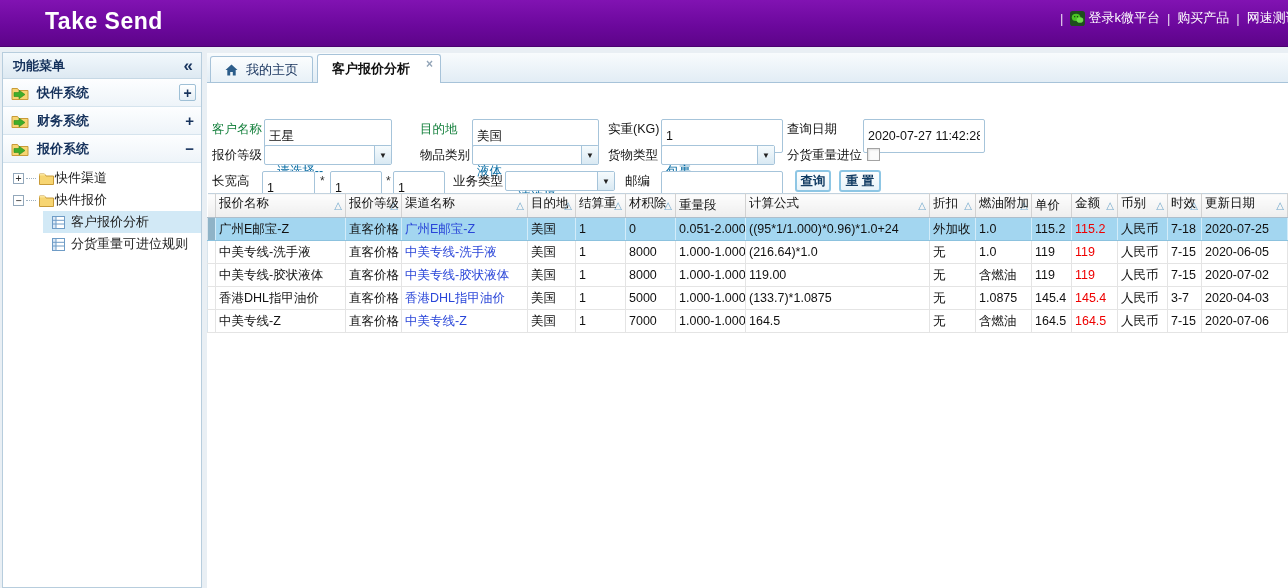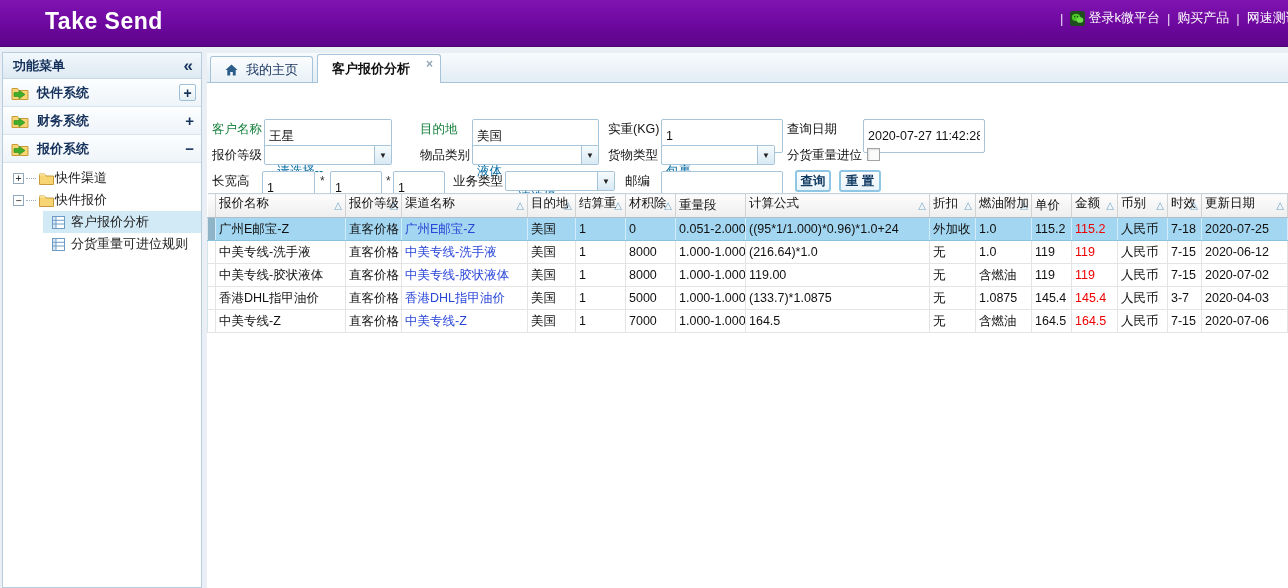--- a/index.html
+++ b/index.html
@@ -336,21 +336,21 @@
             <td>1</td>
             <td>8000</td>
             <td>1.000-1.000</td>
             <td>(216.64)*1.0</td>
             <td>无</td>
             <td>1.0</td>
             <td>119</td>
             <td class="amount">119</td>
             <td>人民币</td>
             <td>7-15</td>
-            <td>2020-06-12</td>
+            <td>2020-06-05</td>
           </tr>
           <tr>
             <td class="selcol"></td>
             <td>中美专线-胶状液体</td>
             <td>直客价格</td>
             <td class="link">中美专线-胶状液体</td>
             <td>美国</td>
             <td>1</td>
             <td>8000</td>
             <td>1.000-1.000</td>

